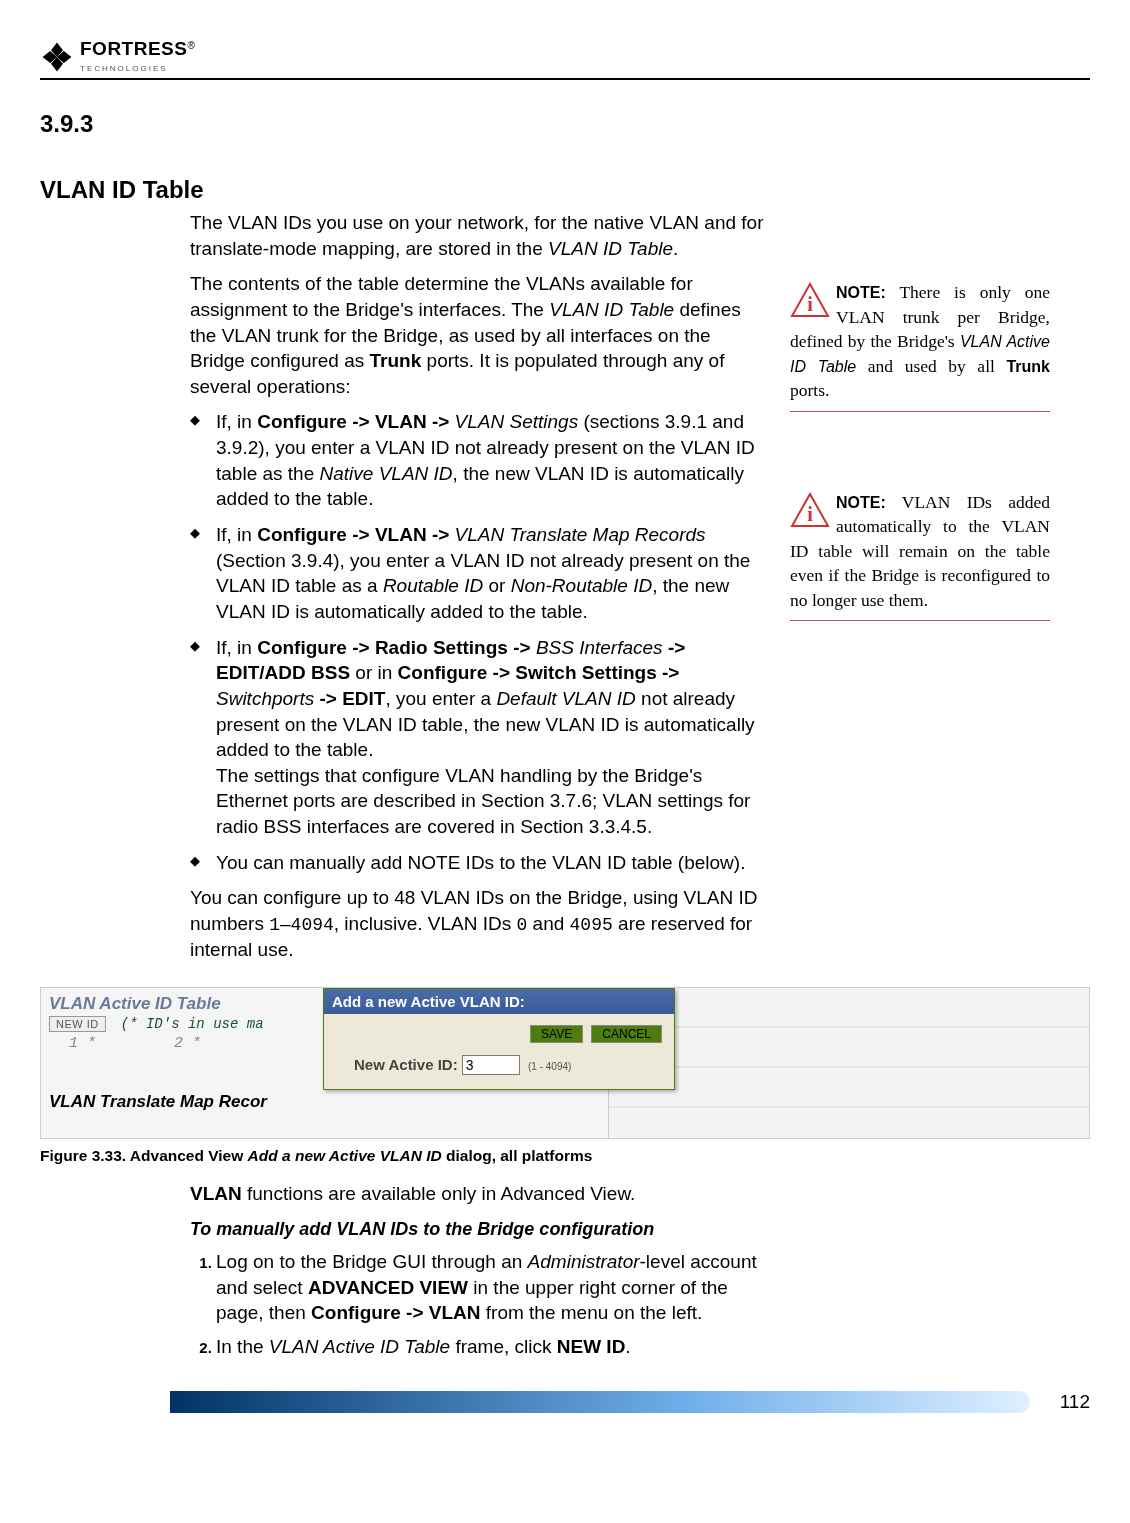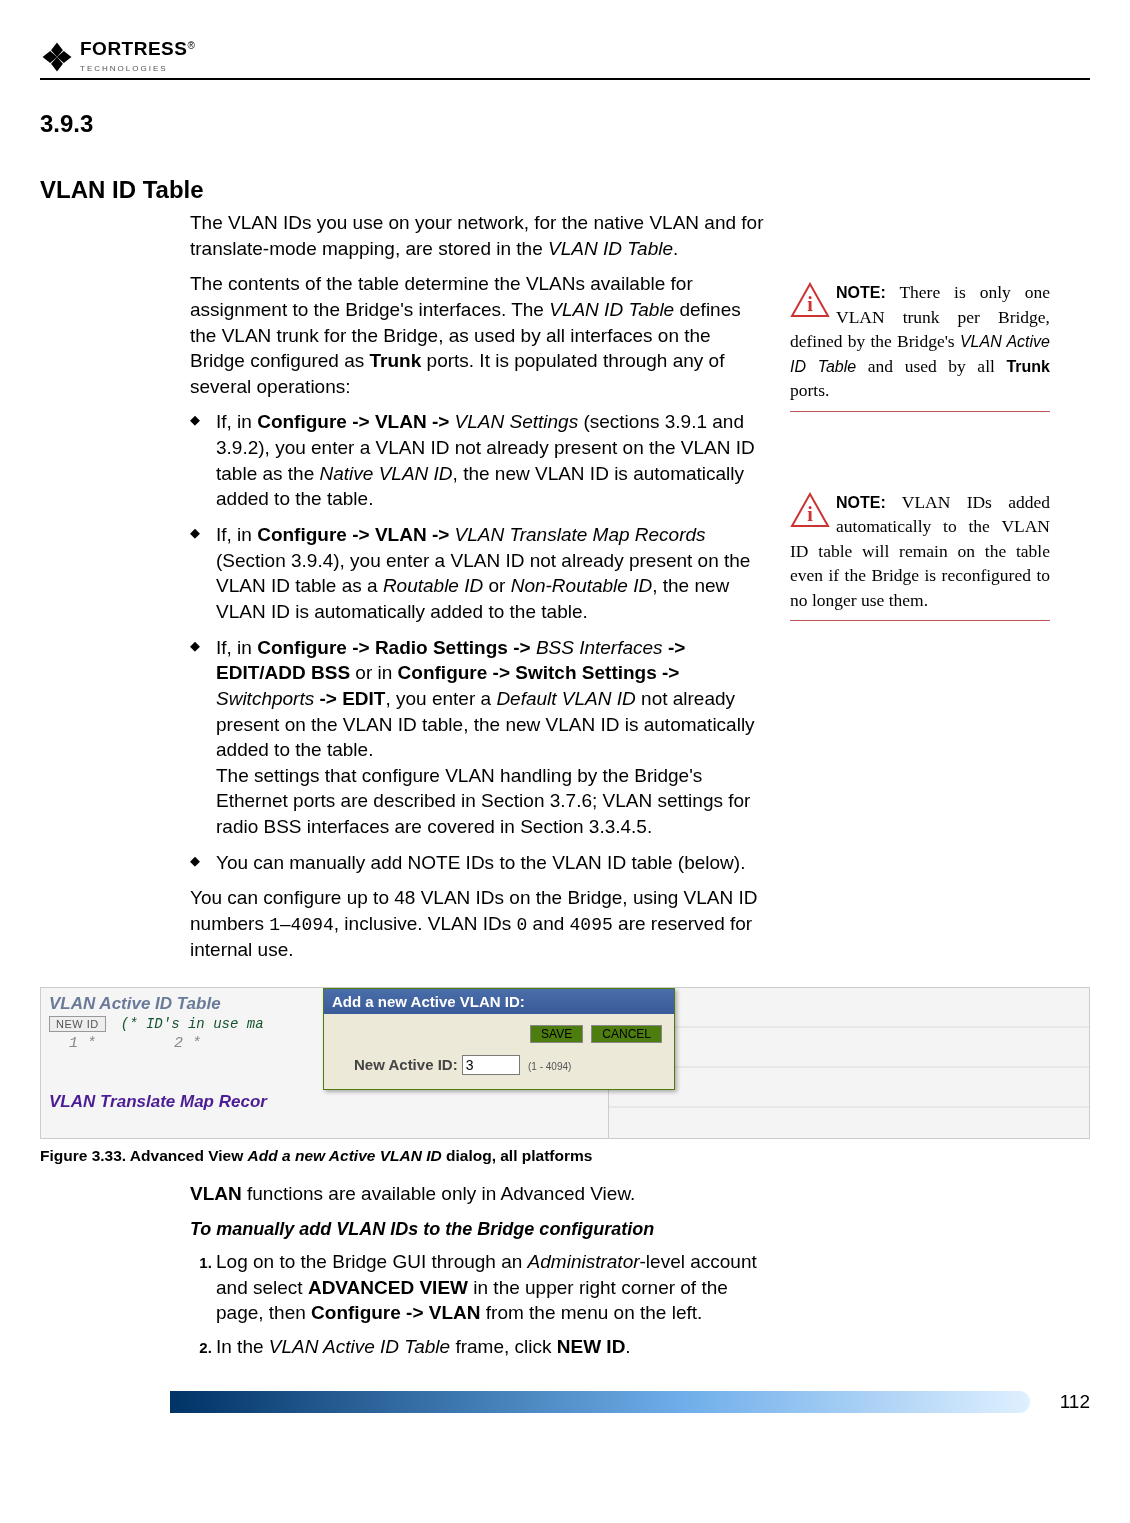--- a/index.html
+++ b/index.html
@@ -174,21 +174,21 @@
     font-style: normal;
     font-weight: normal;
   }
   .fig-fade-label {
     color:#14532d;
     font-size:14px;
     font-family:Liberation Mono, monospace;
   }
   .fig-left-bottom {
     margin-top: 40px;
-    color: #4c1d95;
+    color: #000000;
     font-style: italic;
     font-weight: bold;
     font-size: 17px;
   }
   .dialog {
     position: absolute;
     left: 282px;
     top: 0;
     width: 350px;
     background: #ece9d8;

